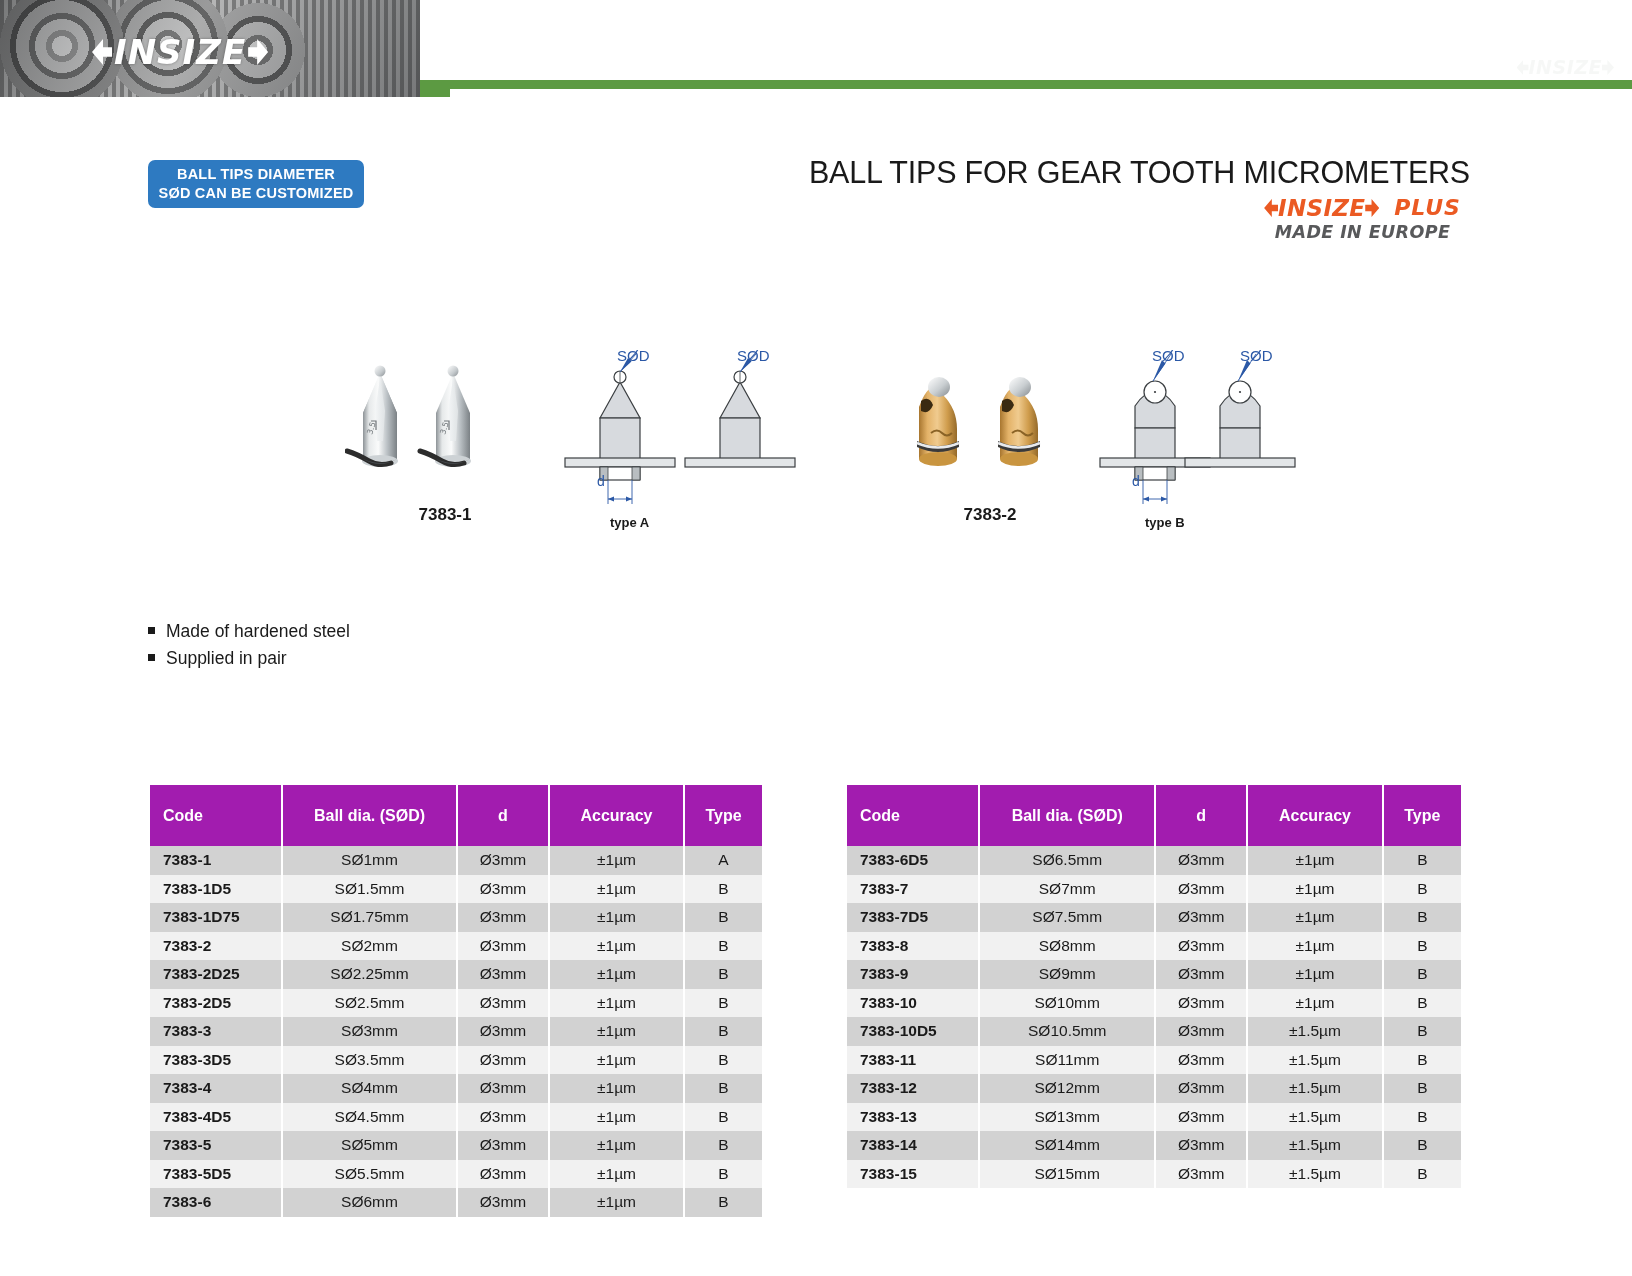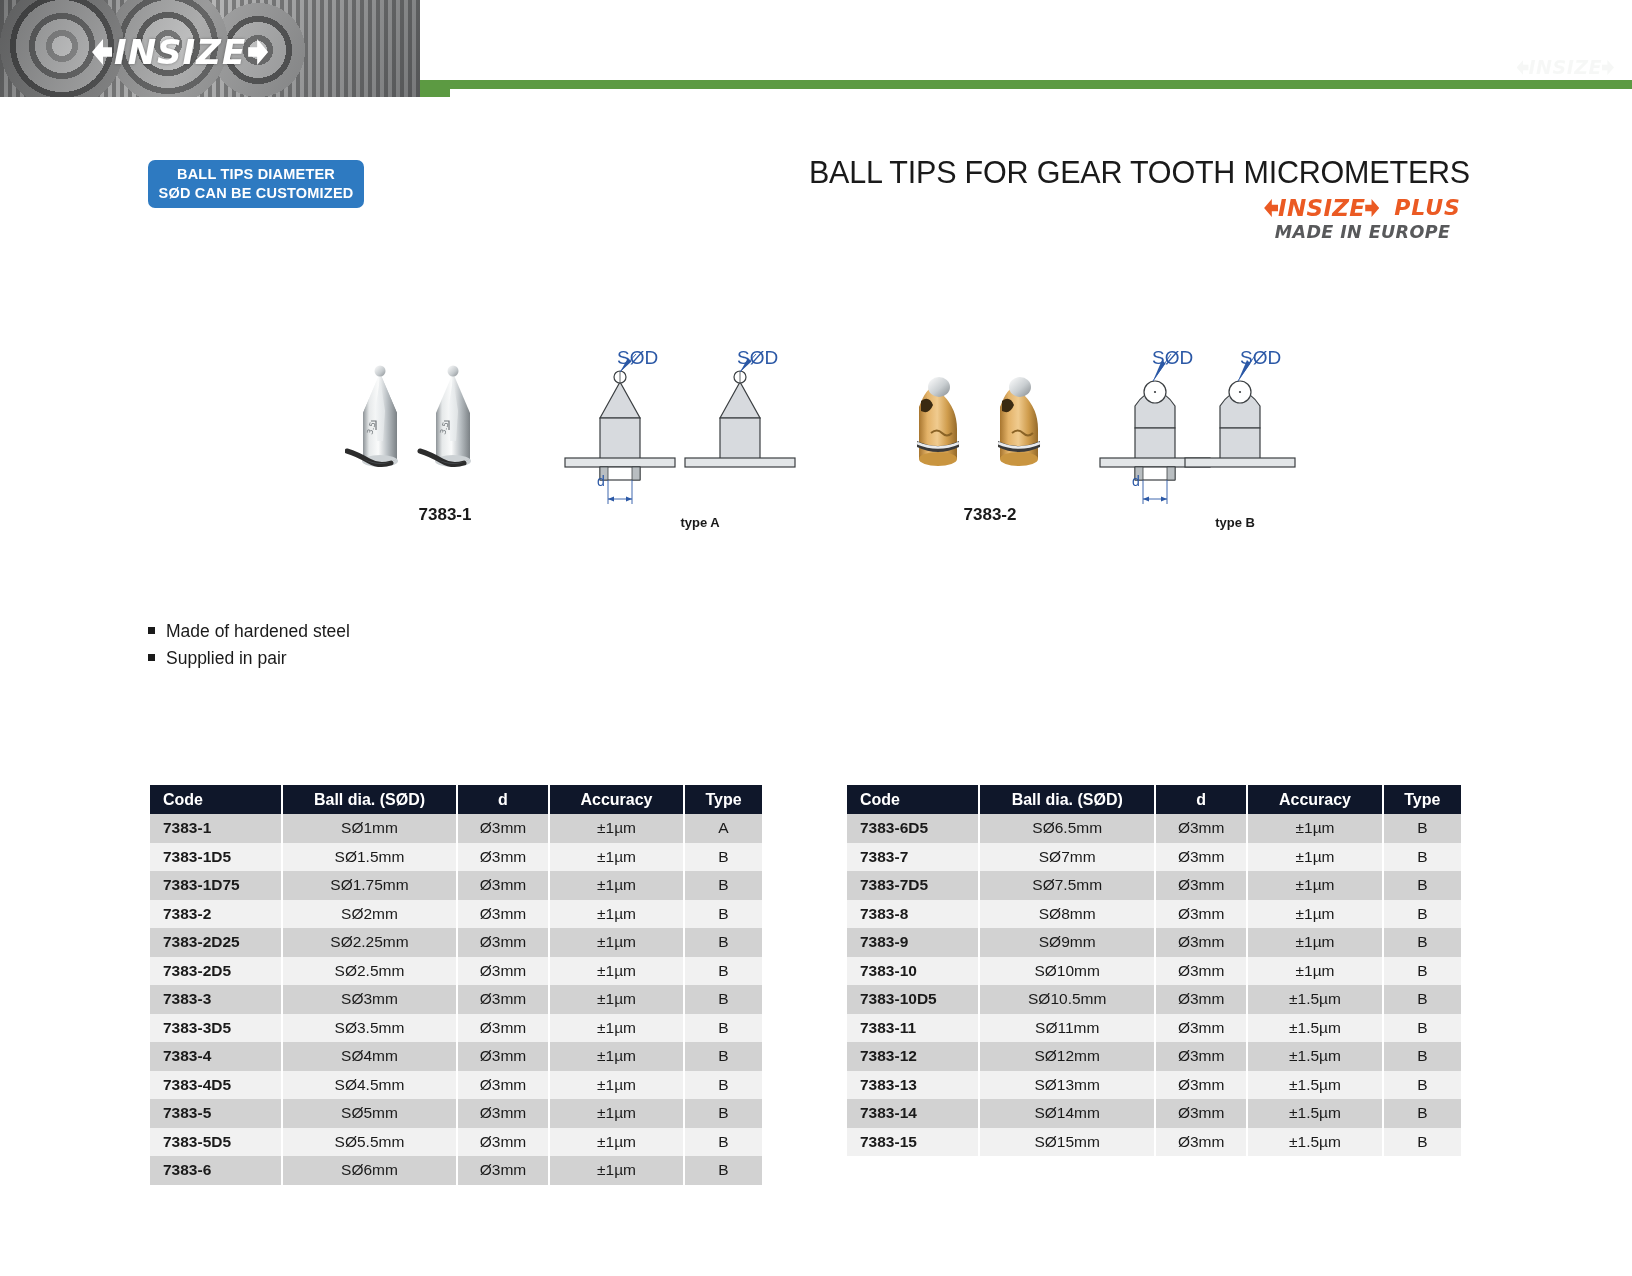--- a/index.html
+++ b/index.html
@@ -168,25 +168,24 @@
   .figures { position: absolute; left: 0; top: 330px; width: 1632px; height: 230px; }
 
   .caption {
     position: absolute;
     font-size: 17px; font-weight: bold; color: #1a1a1a;
     text-align: center;
   }
   .type-caption {
     position: absolute;
     font-size: 13px; font-weight: bold; color: #1a1a1a;
-    text-align: center;
   }
   .dim-label {
     position: absolute;
-    font-size: 19px; color: #2b58a6; font-weight: normal;
+    font-size: 15px; color: #2b58a6; font-weight: normal;
   }
   .dim-label-d { font-size: 14px; color: #2b58a6; }
 
   
   .bullets {
     position: absolute;
     left: 148px; top: 618px;
     width: 520px;
     font-size: 17.5px;
     color: #1a1a1a;
@@ -204,26 +203,26 @@
   
   .tbl {
     position: absolute;
     border-collapse: collapse;
     font-size: 15.5px;
     table-layout: fixed;
   }
   .tbl.left  { left: 150px; top: 785px; width: 612px; }
   .tbl.right { left: 847px; top: 785px; width: 614px; }
   .tbl th {
-    background: #0f172a;
+    background: #a21caf;
     color: #ffffff;
     font-weight: bold;
     font-size: 16px;
     height: 29px;
-    padding: 0 6px;
+    padding: 16px 6px;
     text-align: center;
     border-right: 2px solid #ffffff;
   }
   .tbl th.code-h { text-align: left; padding-left: 13px; }
   .tbl th:last-child { border-right: none; }
   .tbl td {
     height: 28.5px;
     padding: 0 6px;
     text-align: center;
     border-right: 2px solid #ffffff;

